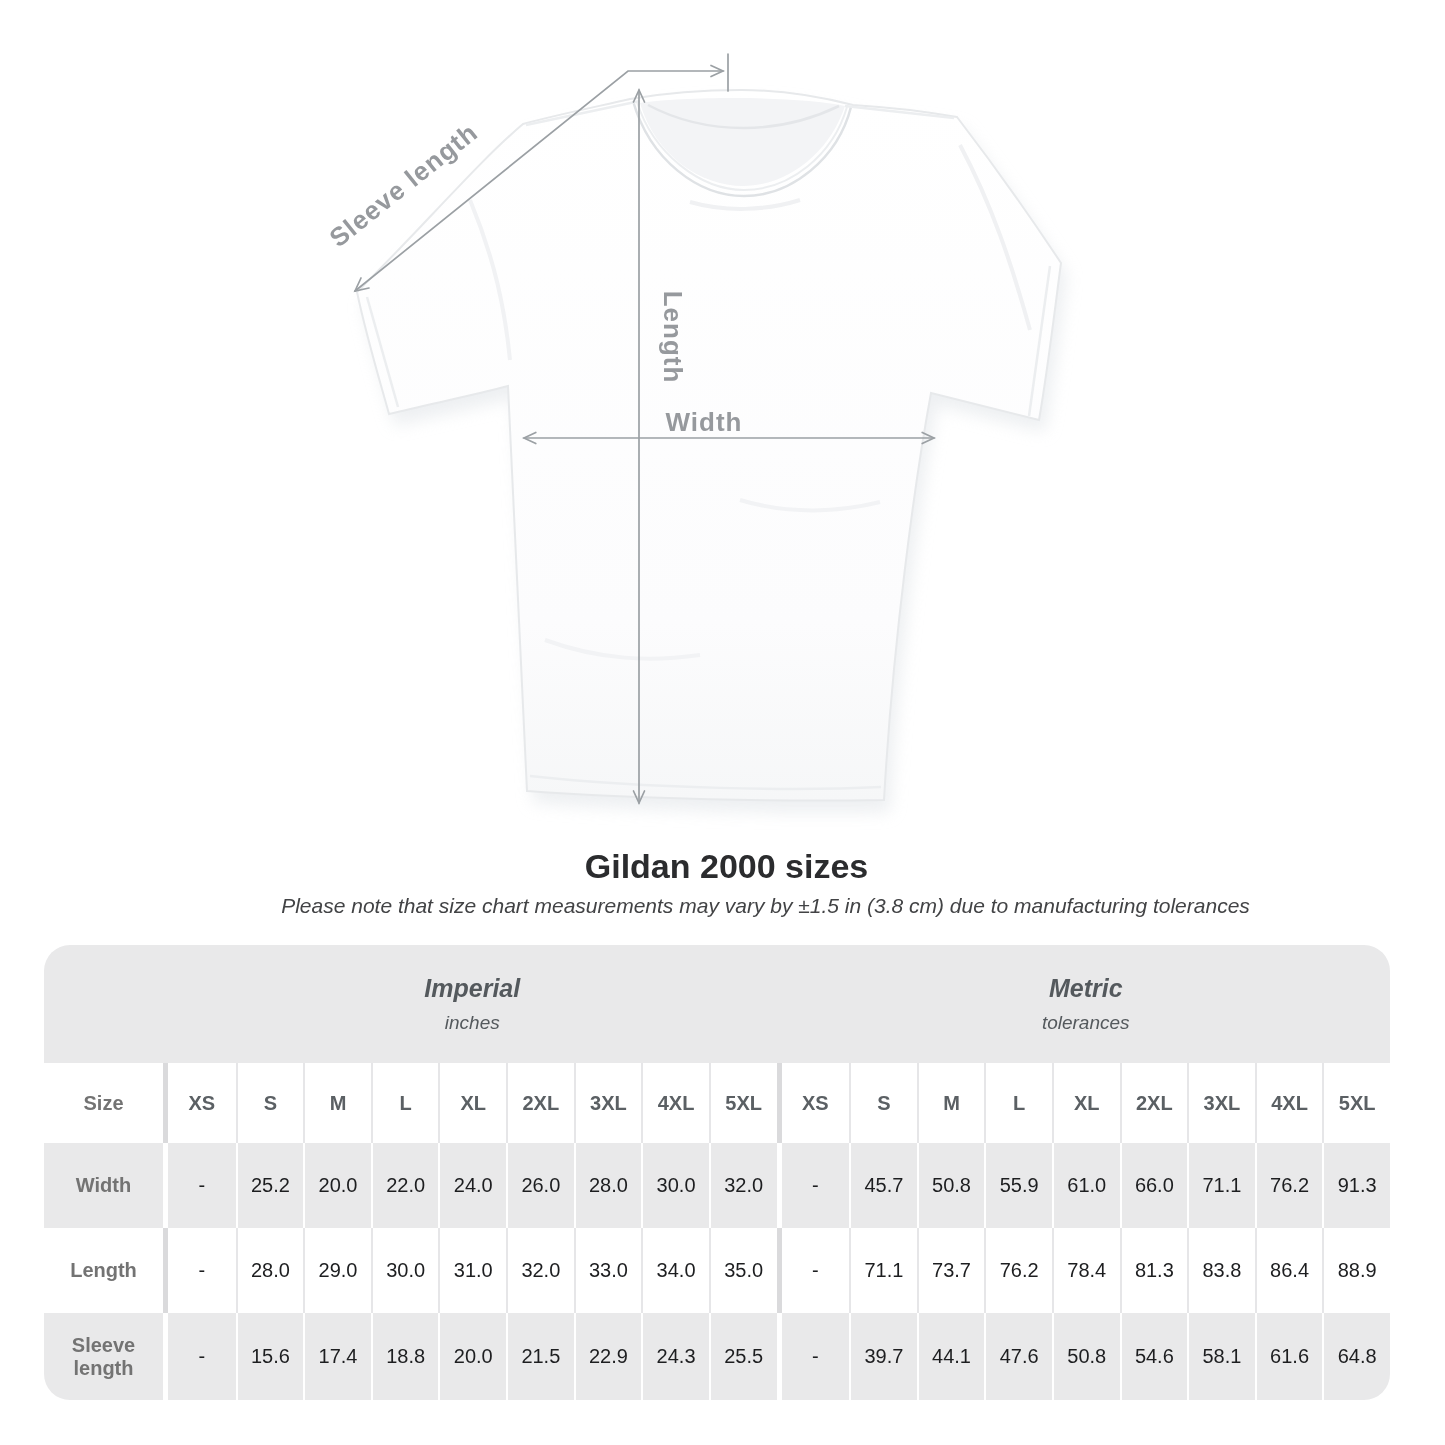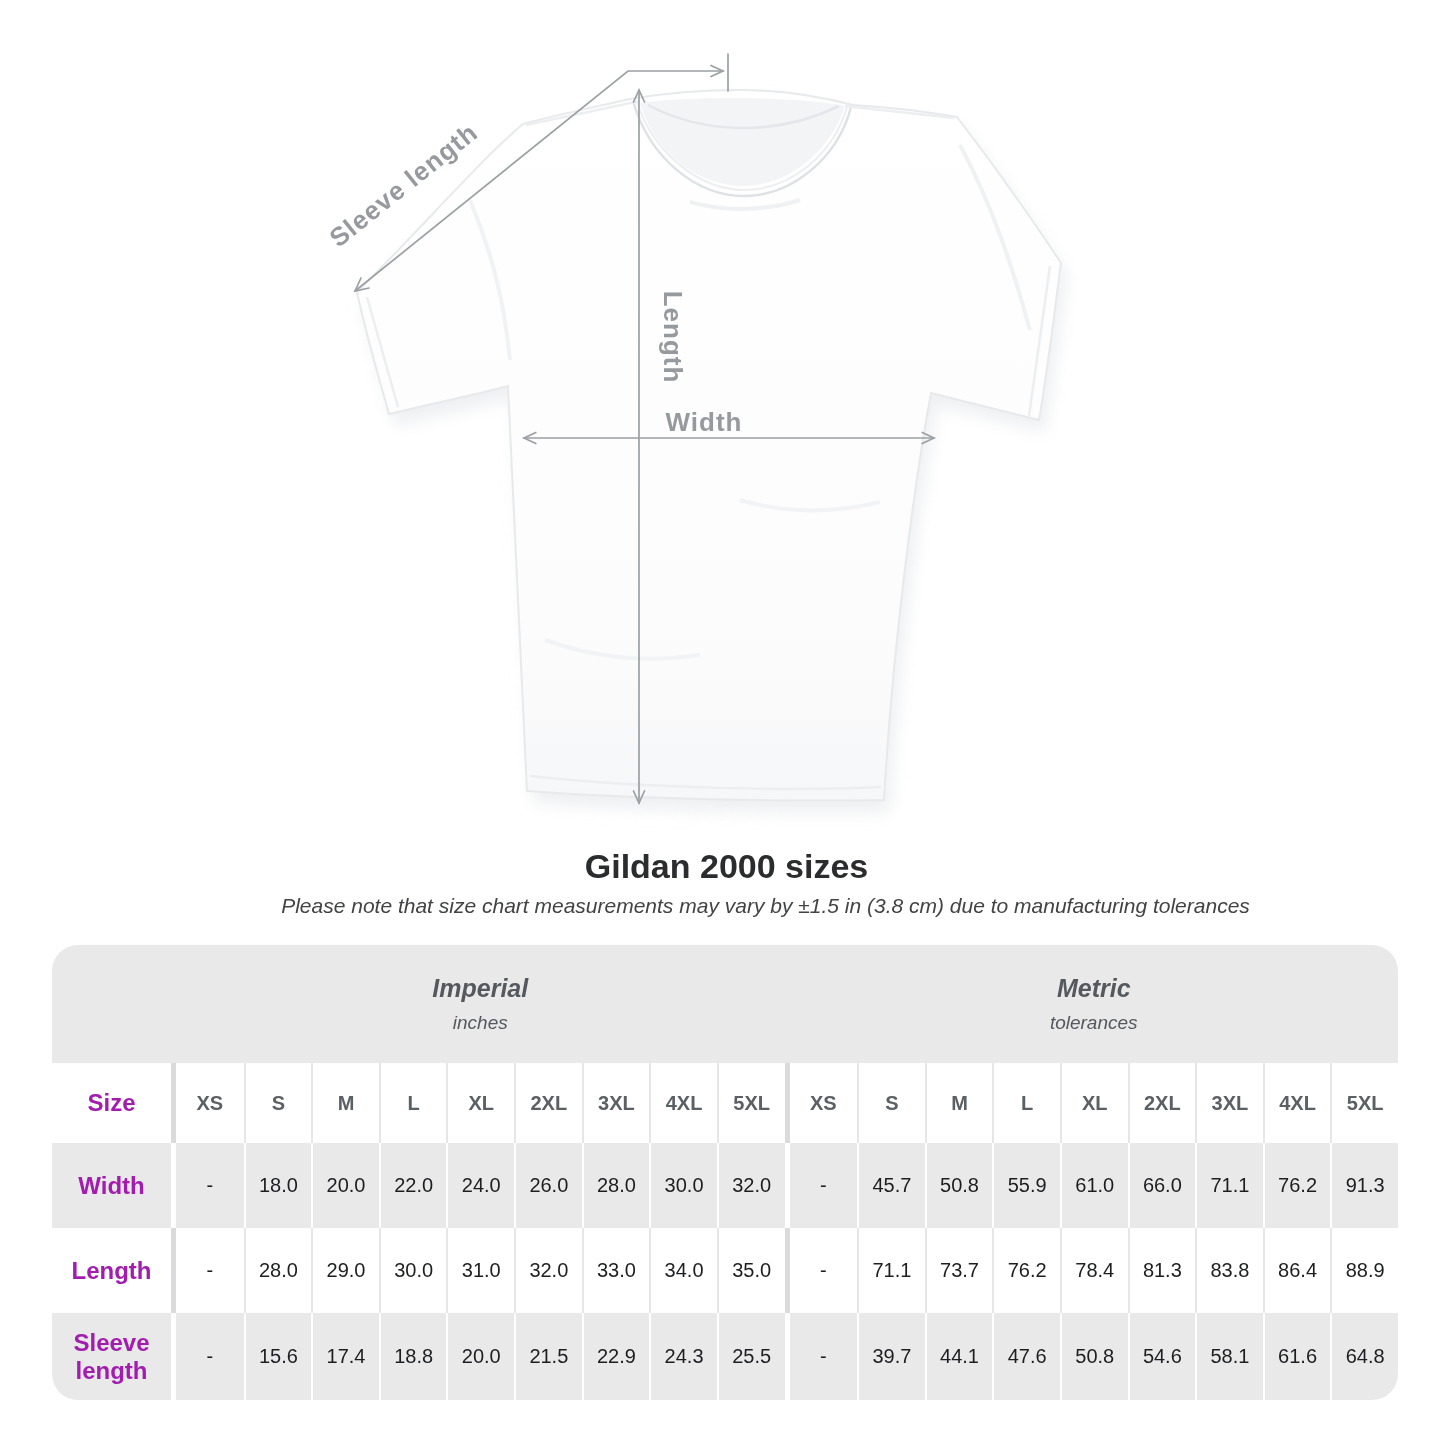--- a/index.html
+++ b/index.html
@@ -25,21 +25,21 @@
     text-align:center;
     font-size:34px;font-weight:bold;color:#2b2c2e;
   }
   .page-subtitle{
     position:absolute;left:0;top:894px;width:1445px;
     text-align:center;
     font-size:21px;font-style:italic;color:#424345;padding-left:43px;
   }
   
   .size-table{
-    position:absolute;left:52px;top:945px;width:1346px;height:455px;
+    position:absolute;left:44px;top:945px;width:1346px;height:455px;
     border-radius:26px;overflow:hidden;background:#ffffff;
   }
   .units-band{
     height:118px;background:#e9e9ea;
     display:grid;
     grid-template-columns:119px 5px repeat(9,1fr) 5px repeat(9,1fr);
     align-items:center;
   }
   .unit-head{grid-row:1;display:flex;flex-direction:column;align-items:center;justify-content:center;}
   .unit-head.imperial{grid-column:3 / span 9;}
@@ -53,21 +53,21 @@
   }
   .row-white{background:#ffffff;}
   .row-gray{background:#e9e9ea;}
   .size-row{height:80px;}
   .data-row{height:85px;}
   .data-row.last{height:87px;}
   .cell{
     display:flex;align-items:center;justify-content:center;
     font-size:20px;color:#1d1e20;
   }
-  .label-cell{font-weight:bold;color:#a21caf;font-size:24px;text-align:center;}
+  .label-cell{font-weight:bold;color:#737373;font-size:20px;text-align:center;}
   .head-cell{font-weight:bold;color:#5b6064;text-align:center;}
   .row-white .cell{border-left:2px solid #e6e6e8;}
   .row-gray  .cell{border-left:2px solid #ffffff;}
   .row-white .cell.first, .row-gray .cell.first,
   .row-white .label-cell, .row-gray .label-cell{border-left:none;}
   .sep{border-left:none !important;}
   .row-white .sep{background:#dadadc;}
   .row-gray  .sep{background:#ffffff;}
 </style>
 </head>
@@ -177,21 +177,21 @@
       <div class="cell head-cell">4XL</div>
       <div class="cell head-cell">5XL</div>
     </div>
 
   <div>
 
   <div class="trow data-row row-gray">
         <div class="cell label-cell">Width</div>
         <div class="sep"></div>
         <div class="cell first">-</div>
-        <div class="cell">18.0</div>
+        <div class="cell">25.2</div>
         <div class="cell">20.0</div>
         <div class="cell">22.0</div>
         <div class="cell">24.0</div>
         <div class="cell">26.0</div>
         <div class="cell">28.0</div>
         <div class="cell">30.0</div>
         <div class="cell">32.0</div>
         <div class="sep"></div>
         <div class="cell first">-</div>
         <div class="cell">45.7</div>

